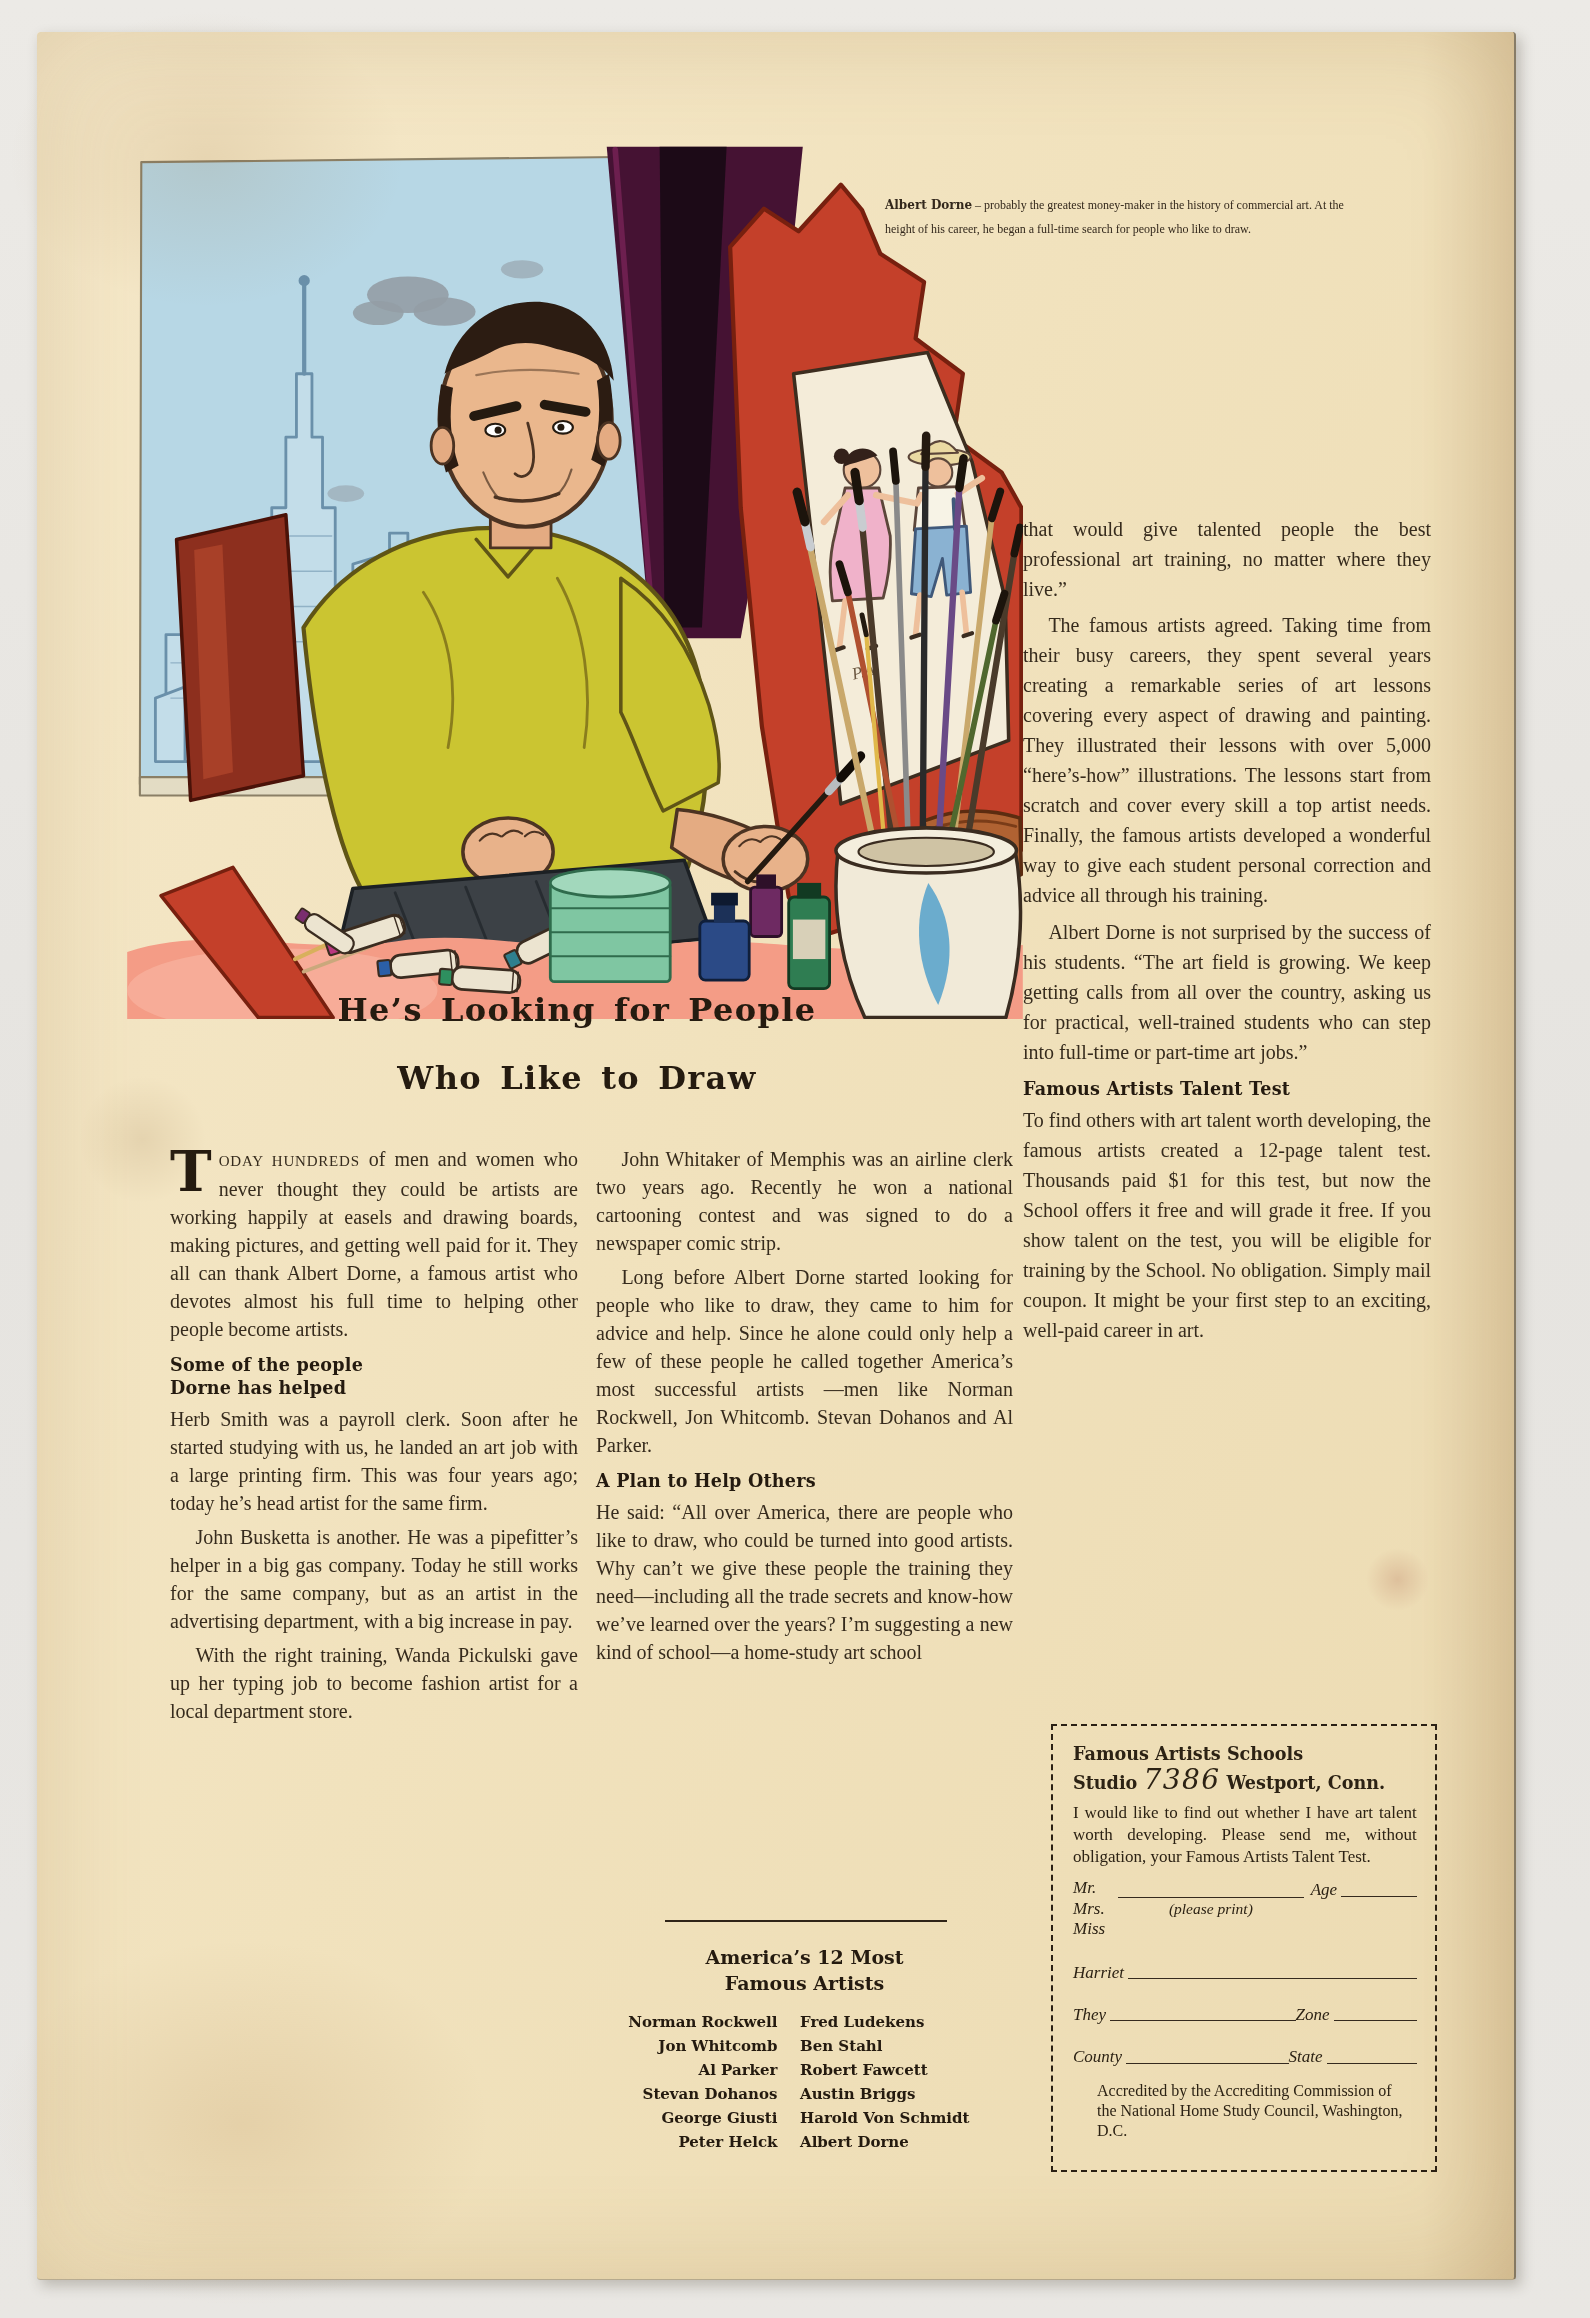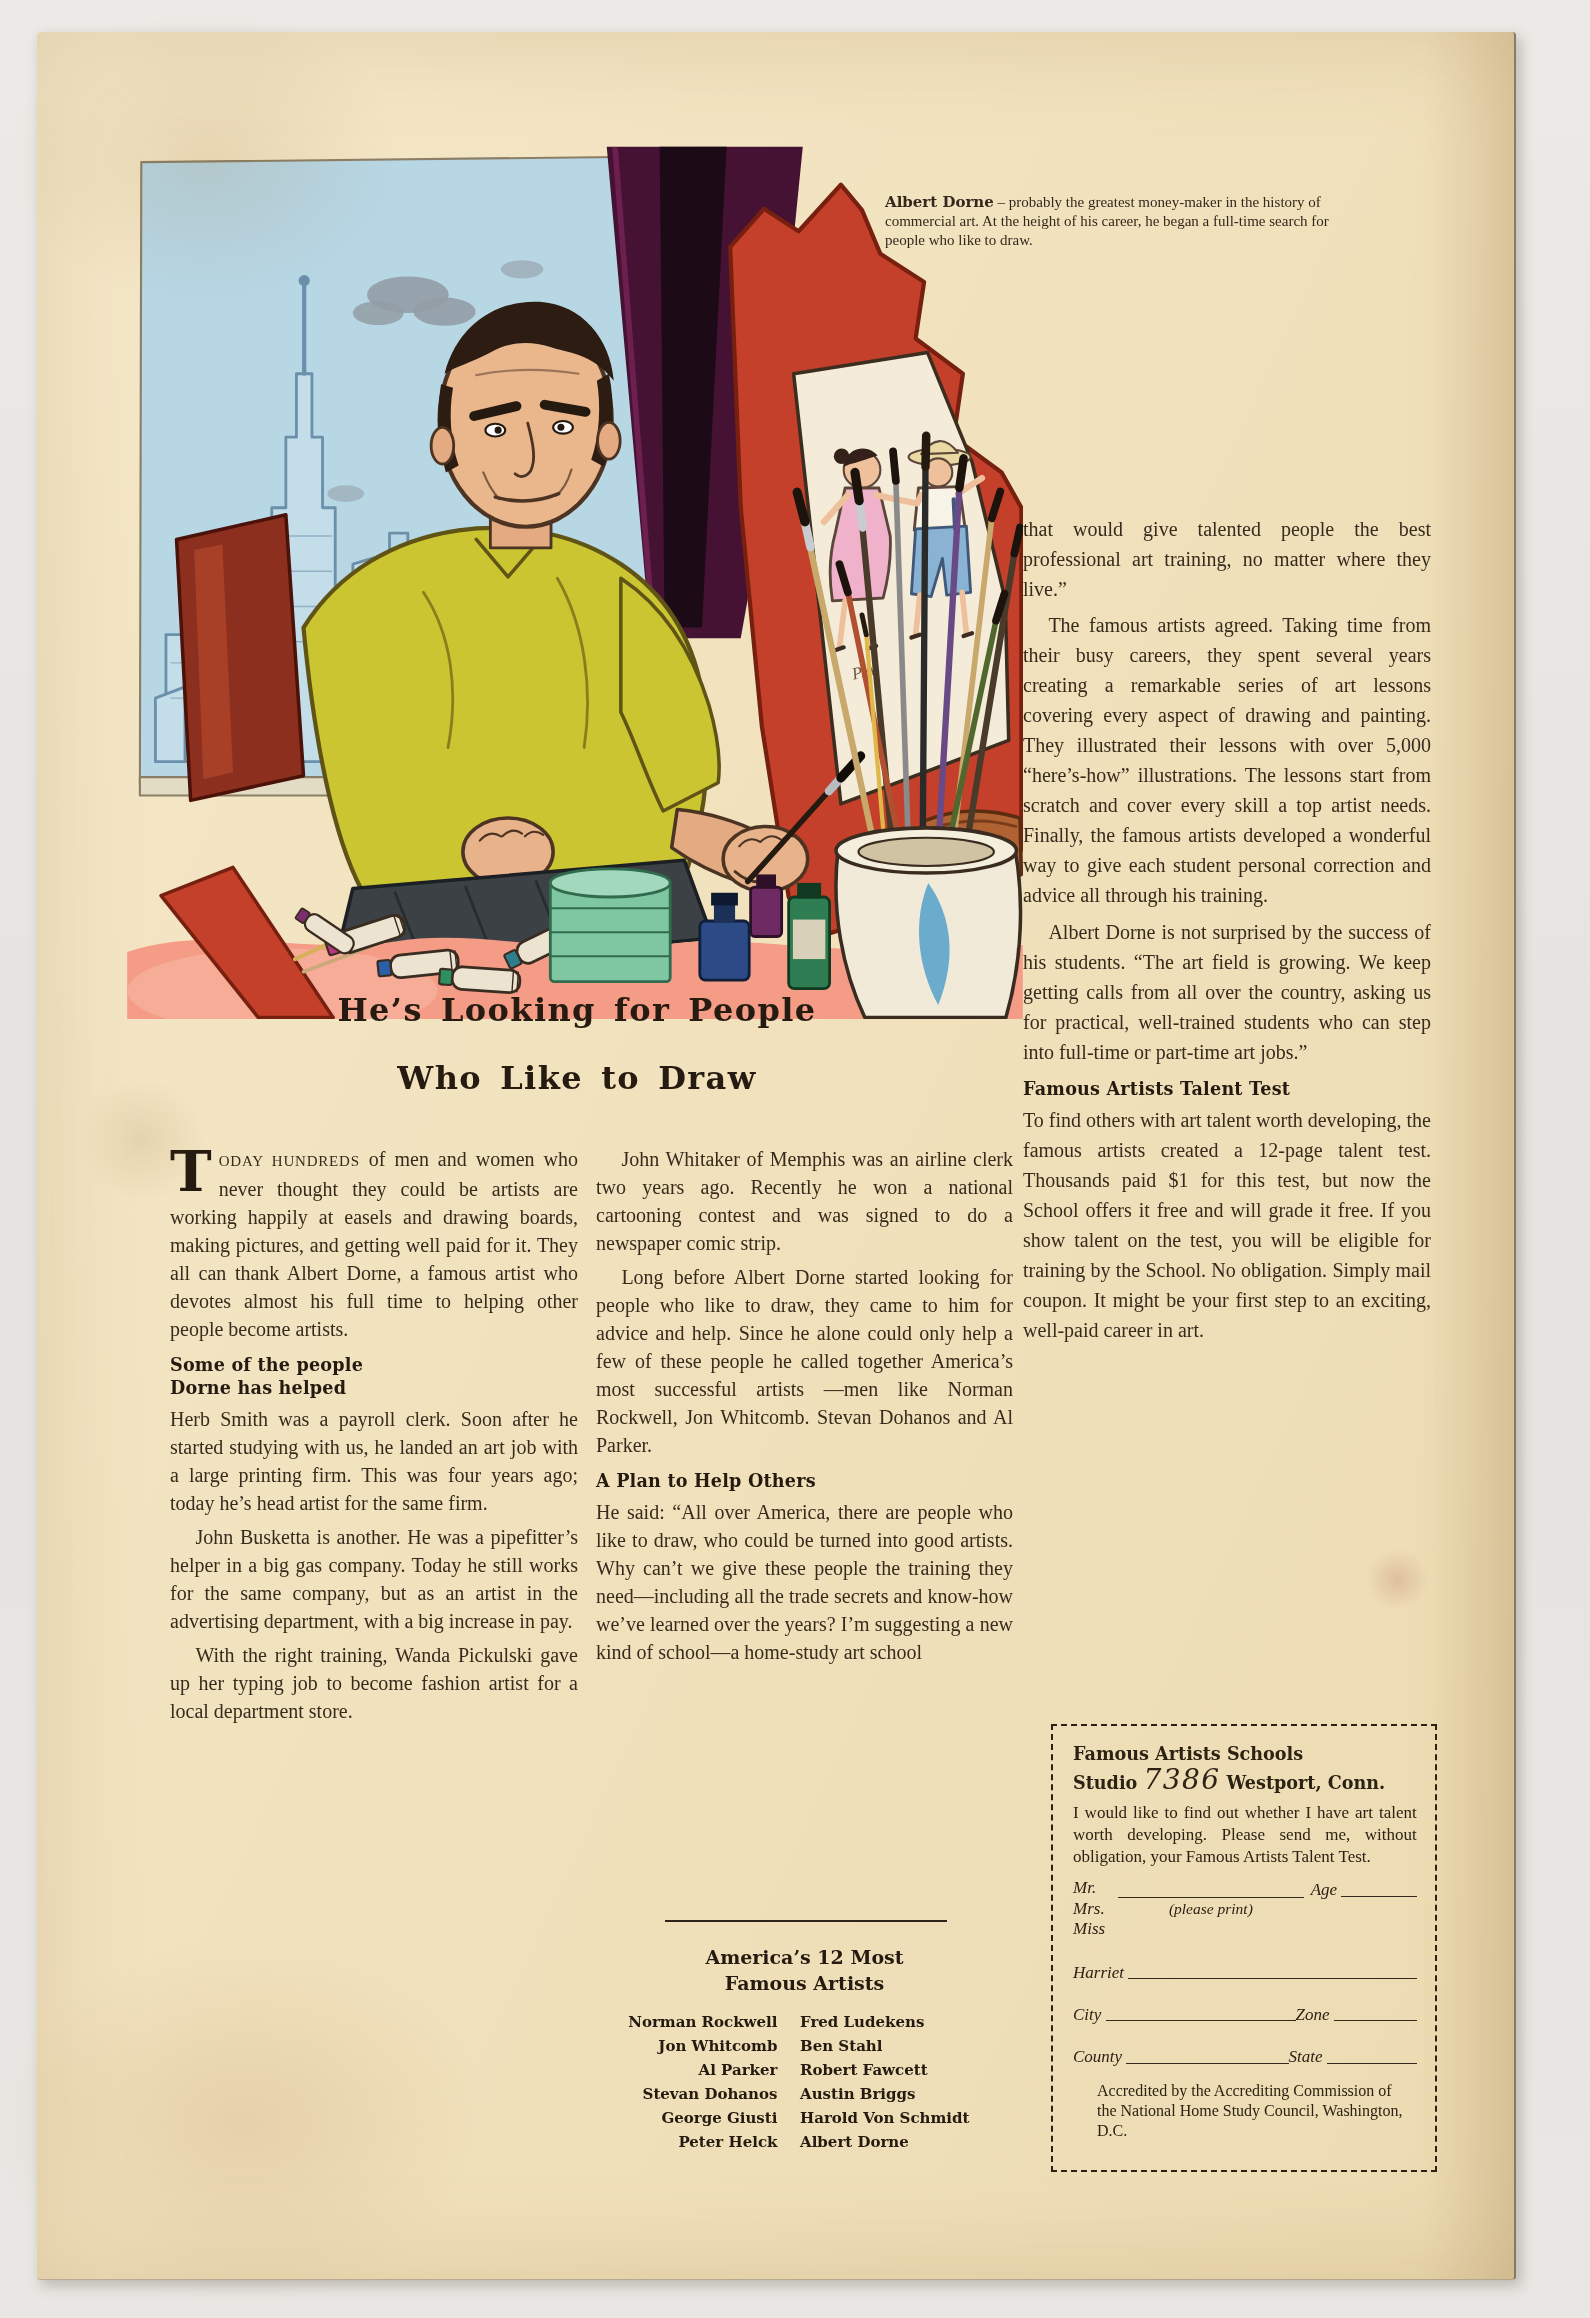--- a/index.html
+++ b/index.html
@@ -15,21 +15,21 @@
   .stain.s1{left:-28px;top:-21px;width:395px;height:296px;background:radial-gradient(closest-side,rgba(150,105,50,.14),rgba(150,105,50,0));}
   .stain.s2{left:-42px;bottom:-28px;width:494px;height:367px;background:radial-gradient(closest-side,rgba(160,110,55,.15),rgba(160,110,55,0));}
   .stain.s3{right:0;top:0;width:92px;height:100%;background:linear-gradient(90deg,rgba(150,105,50,0),rgba(140,95,45,.14));}
   .stain.s4{left:42px;top:1044px;width:127px;height:127px;background:radial-gradient(closest-side,rgba(130,90,40,.12),rgba(130,90,40,0));}
   .stain.s5{right:85px;top:1516px;width:63px;height:63px;background:radial-gradient(closest-side,rgba(150,60,40,.18),rgba(150,60,40,0));}
 
   .illustration{position:absolute;left:90px;top:109px;width:896px;height:878px;}
   .illustration svg{width:100%;height:100%;display:block;}
 
   .caption{position:absolute;left:848px;top:161px;width:471px;
-    font-size:15px;line-height:19px;color:#33281c;text-align:left;}
+    font-size:12px;line-height:24px;color:#33281c;text-align:left;}
   .cap-bold{font-family:"DejaVu Serif",serif;font-weight:700;}
 
   .headline{position:absolute;left:92px;top:944px;width:896px;margin:0;
     font-family:"DejaVu Serif",serif;font-weight:700;color:#251b10;
     font-size:32px;line-height:68px;text-align:center;letter-spacing:1.4px;word-spacing:5.6px;}
   .headline span{display:block;}
 
   .col{position:absolute;font-size:20px;line-height:28px;color:#362b1d;text-align:justify;}
   .col-left{left:133px;top:1113px;width:408px;}
   .col-middle{left:559px;top:1113px;width:417px;}
@@ -385,21 +385,21 @@
         <div class="c-agewrap">
           <span class="c-label">Age</span>
           <div class="c-line"></div>
         </div>
       </div>
       <div class="c-row">
         <span class="c-label">Harriet</span>
         <div class="c-line grow"></div>
       </div>
       <div class="c-row">
-        <span class="c-label">City</span>
+        <span class="c-label">They</span>
         <div class="c-line grow"></div>
         <span class="c-label">Zone</span>
         <div class="c-line w120"></div>
       </div>
       <div class="c-row">
         <span class="c-label">County</span>
         <div class="c-line grow"></div>
         <span class="c-label">State</span>
         <div class="c-line w130"></div>
       </div>

